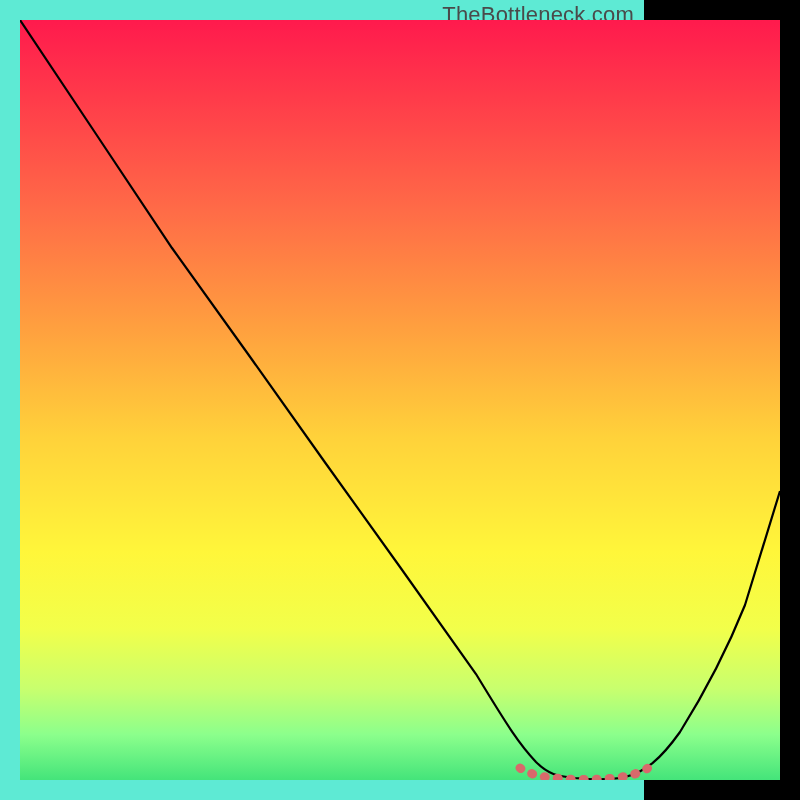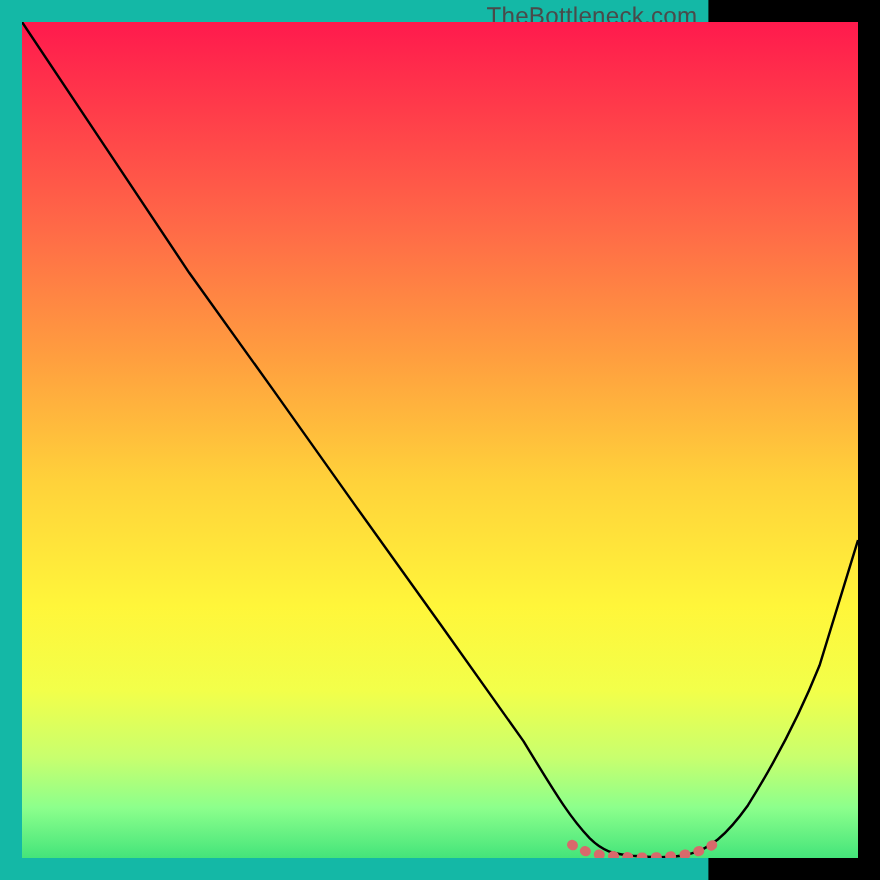--- a/index.html
+++ b/index.html
@@ -10,21 +10,21 @@
     background: #000;
     overflow: hidden;
     font-family: Arial, Helvetica, sans-serif;
   }
   .frame {
     position: absolute;
     left: 0;
     top: 0;
     width: 644px;
     height: 800px;
-    background: #14b8a6;
+    background: #5eead4;
   }
   .plot {
     position: absolute;
     left: 20px;
     top: 20px;
     width: 760px;
     height: 760px;
     background: linear-gradient(to bottom,
       #ff1a4d 0%,
       #ff3a4a 10%,

